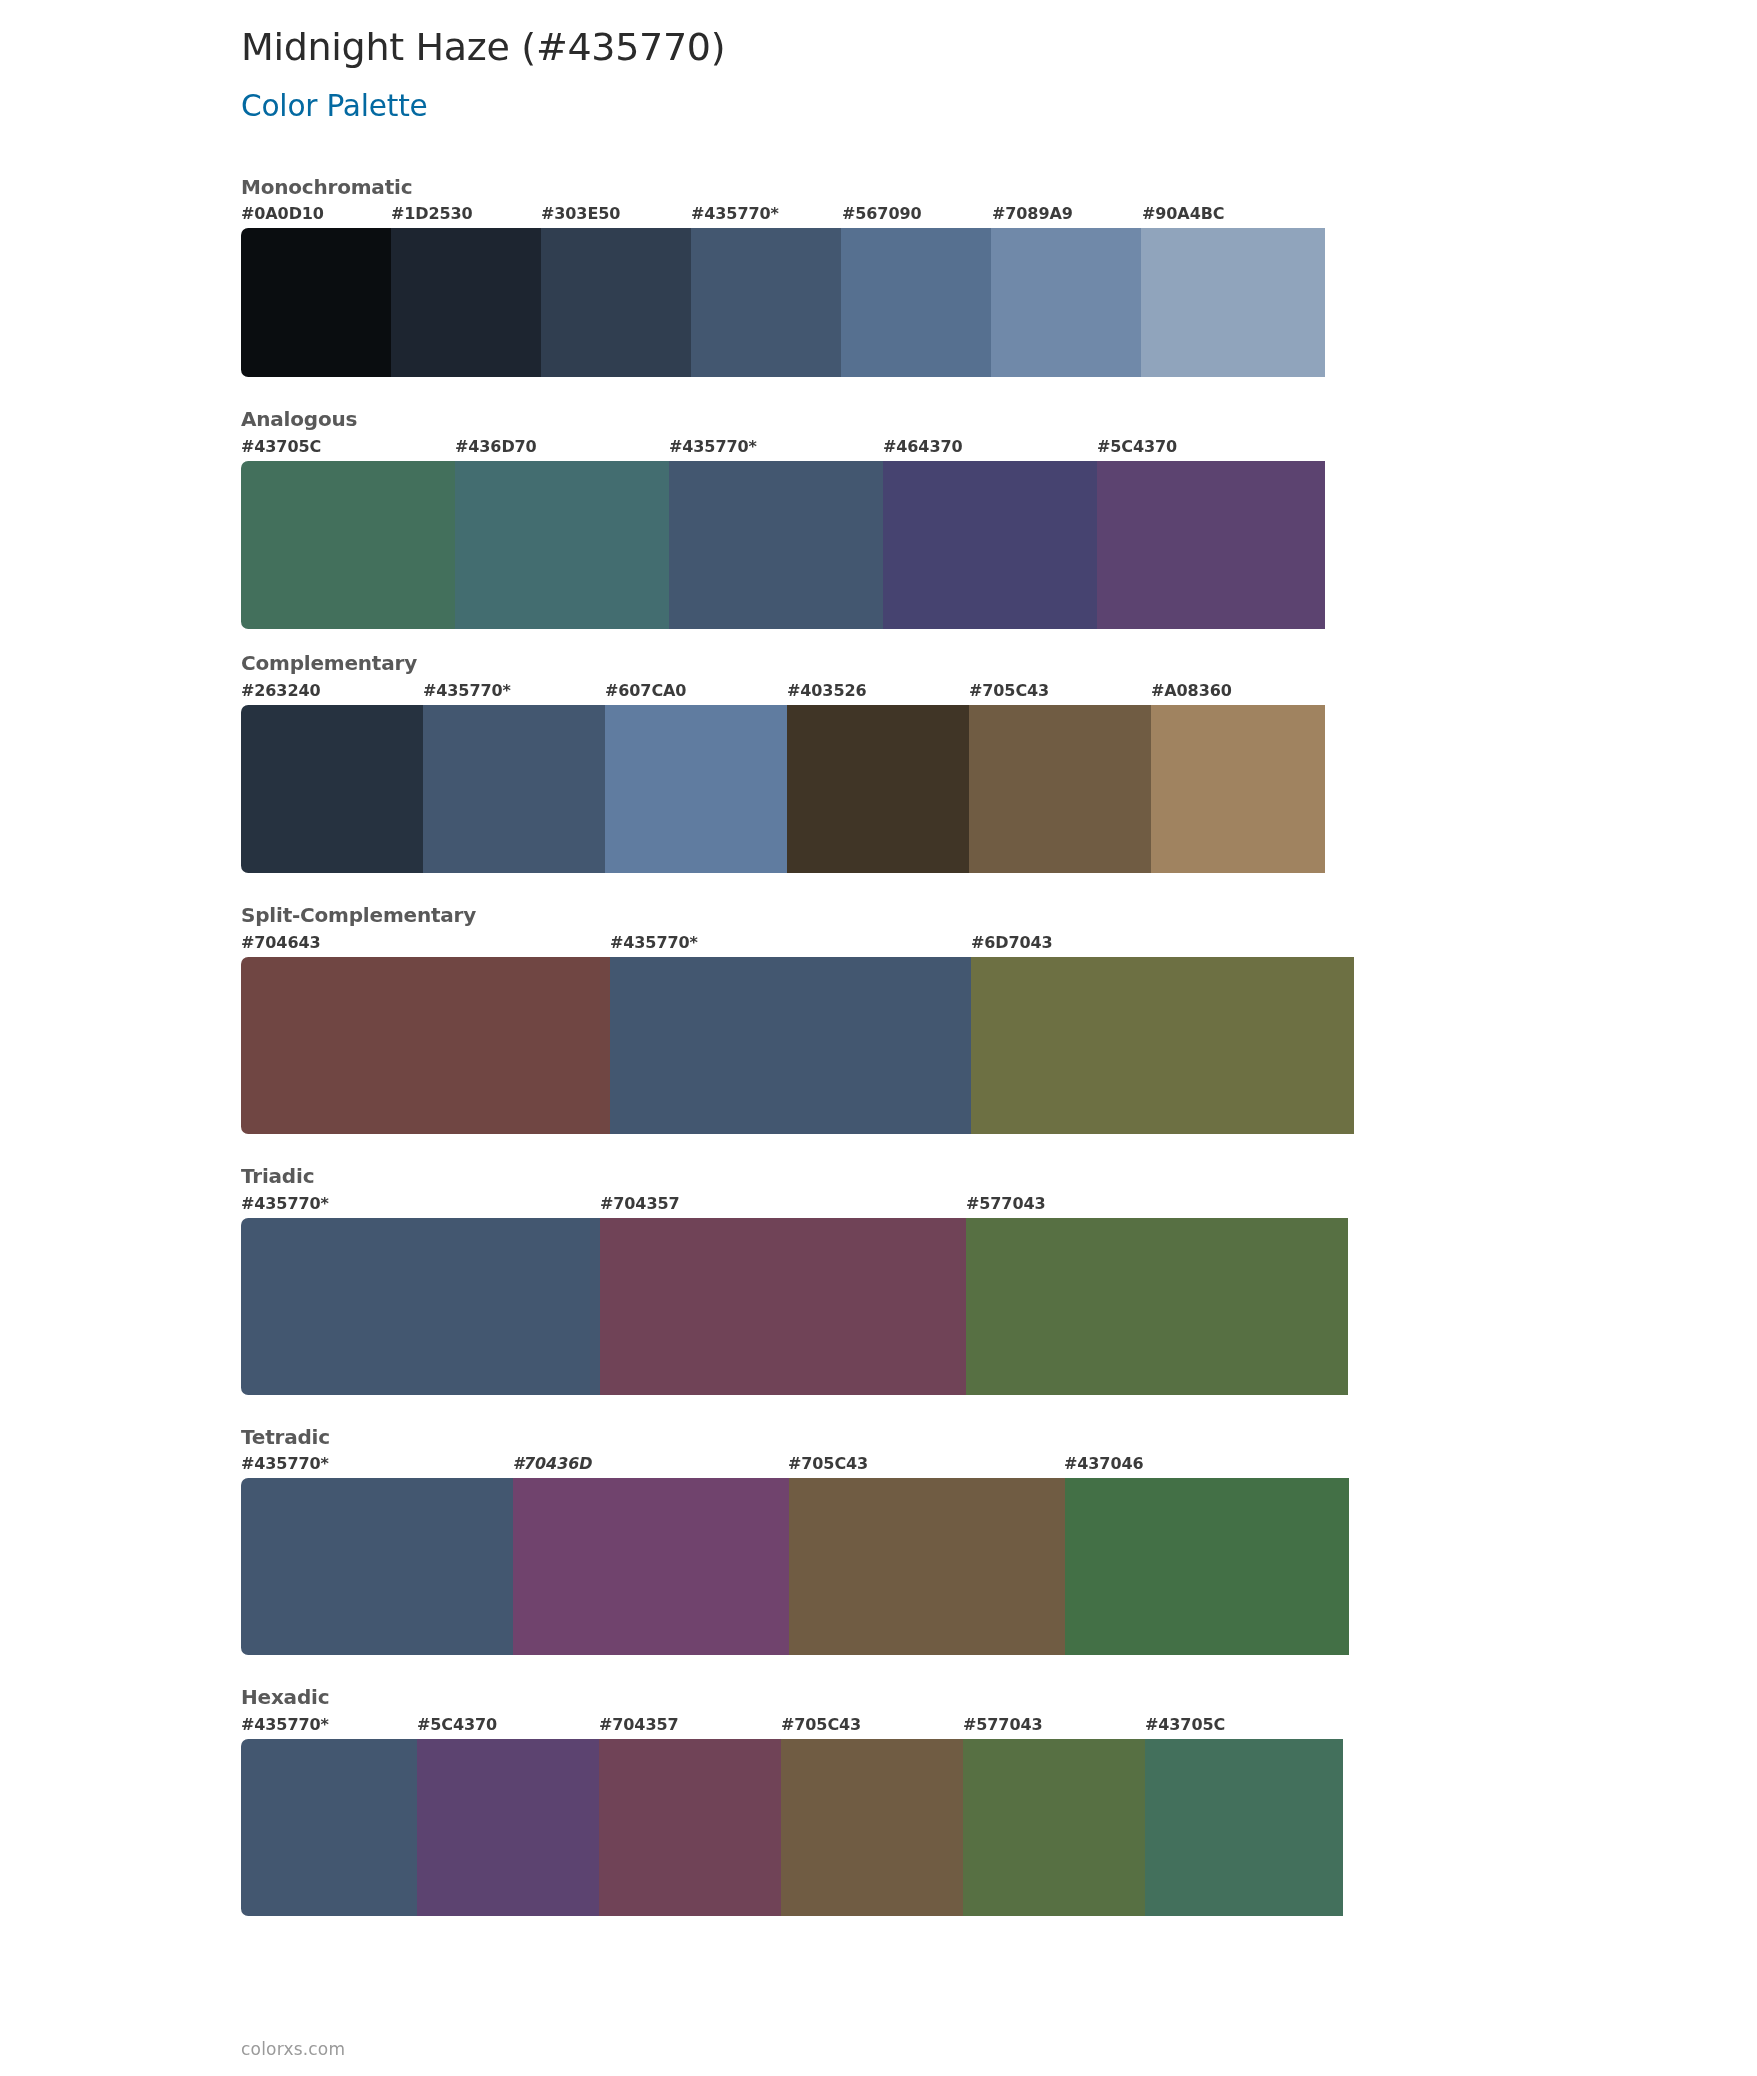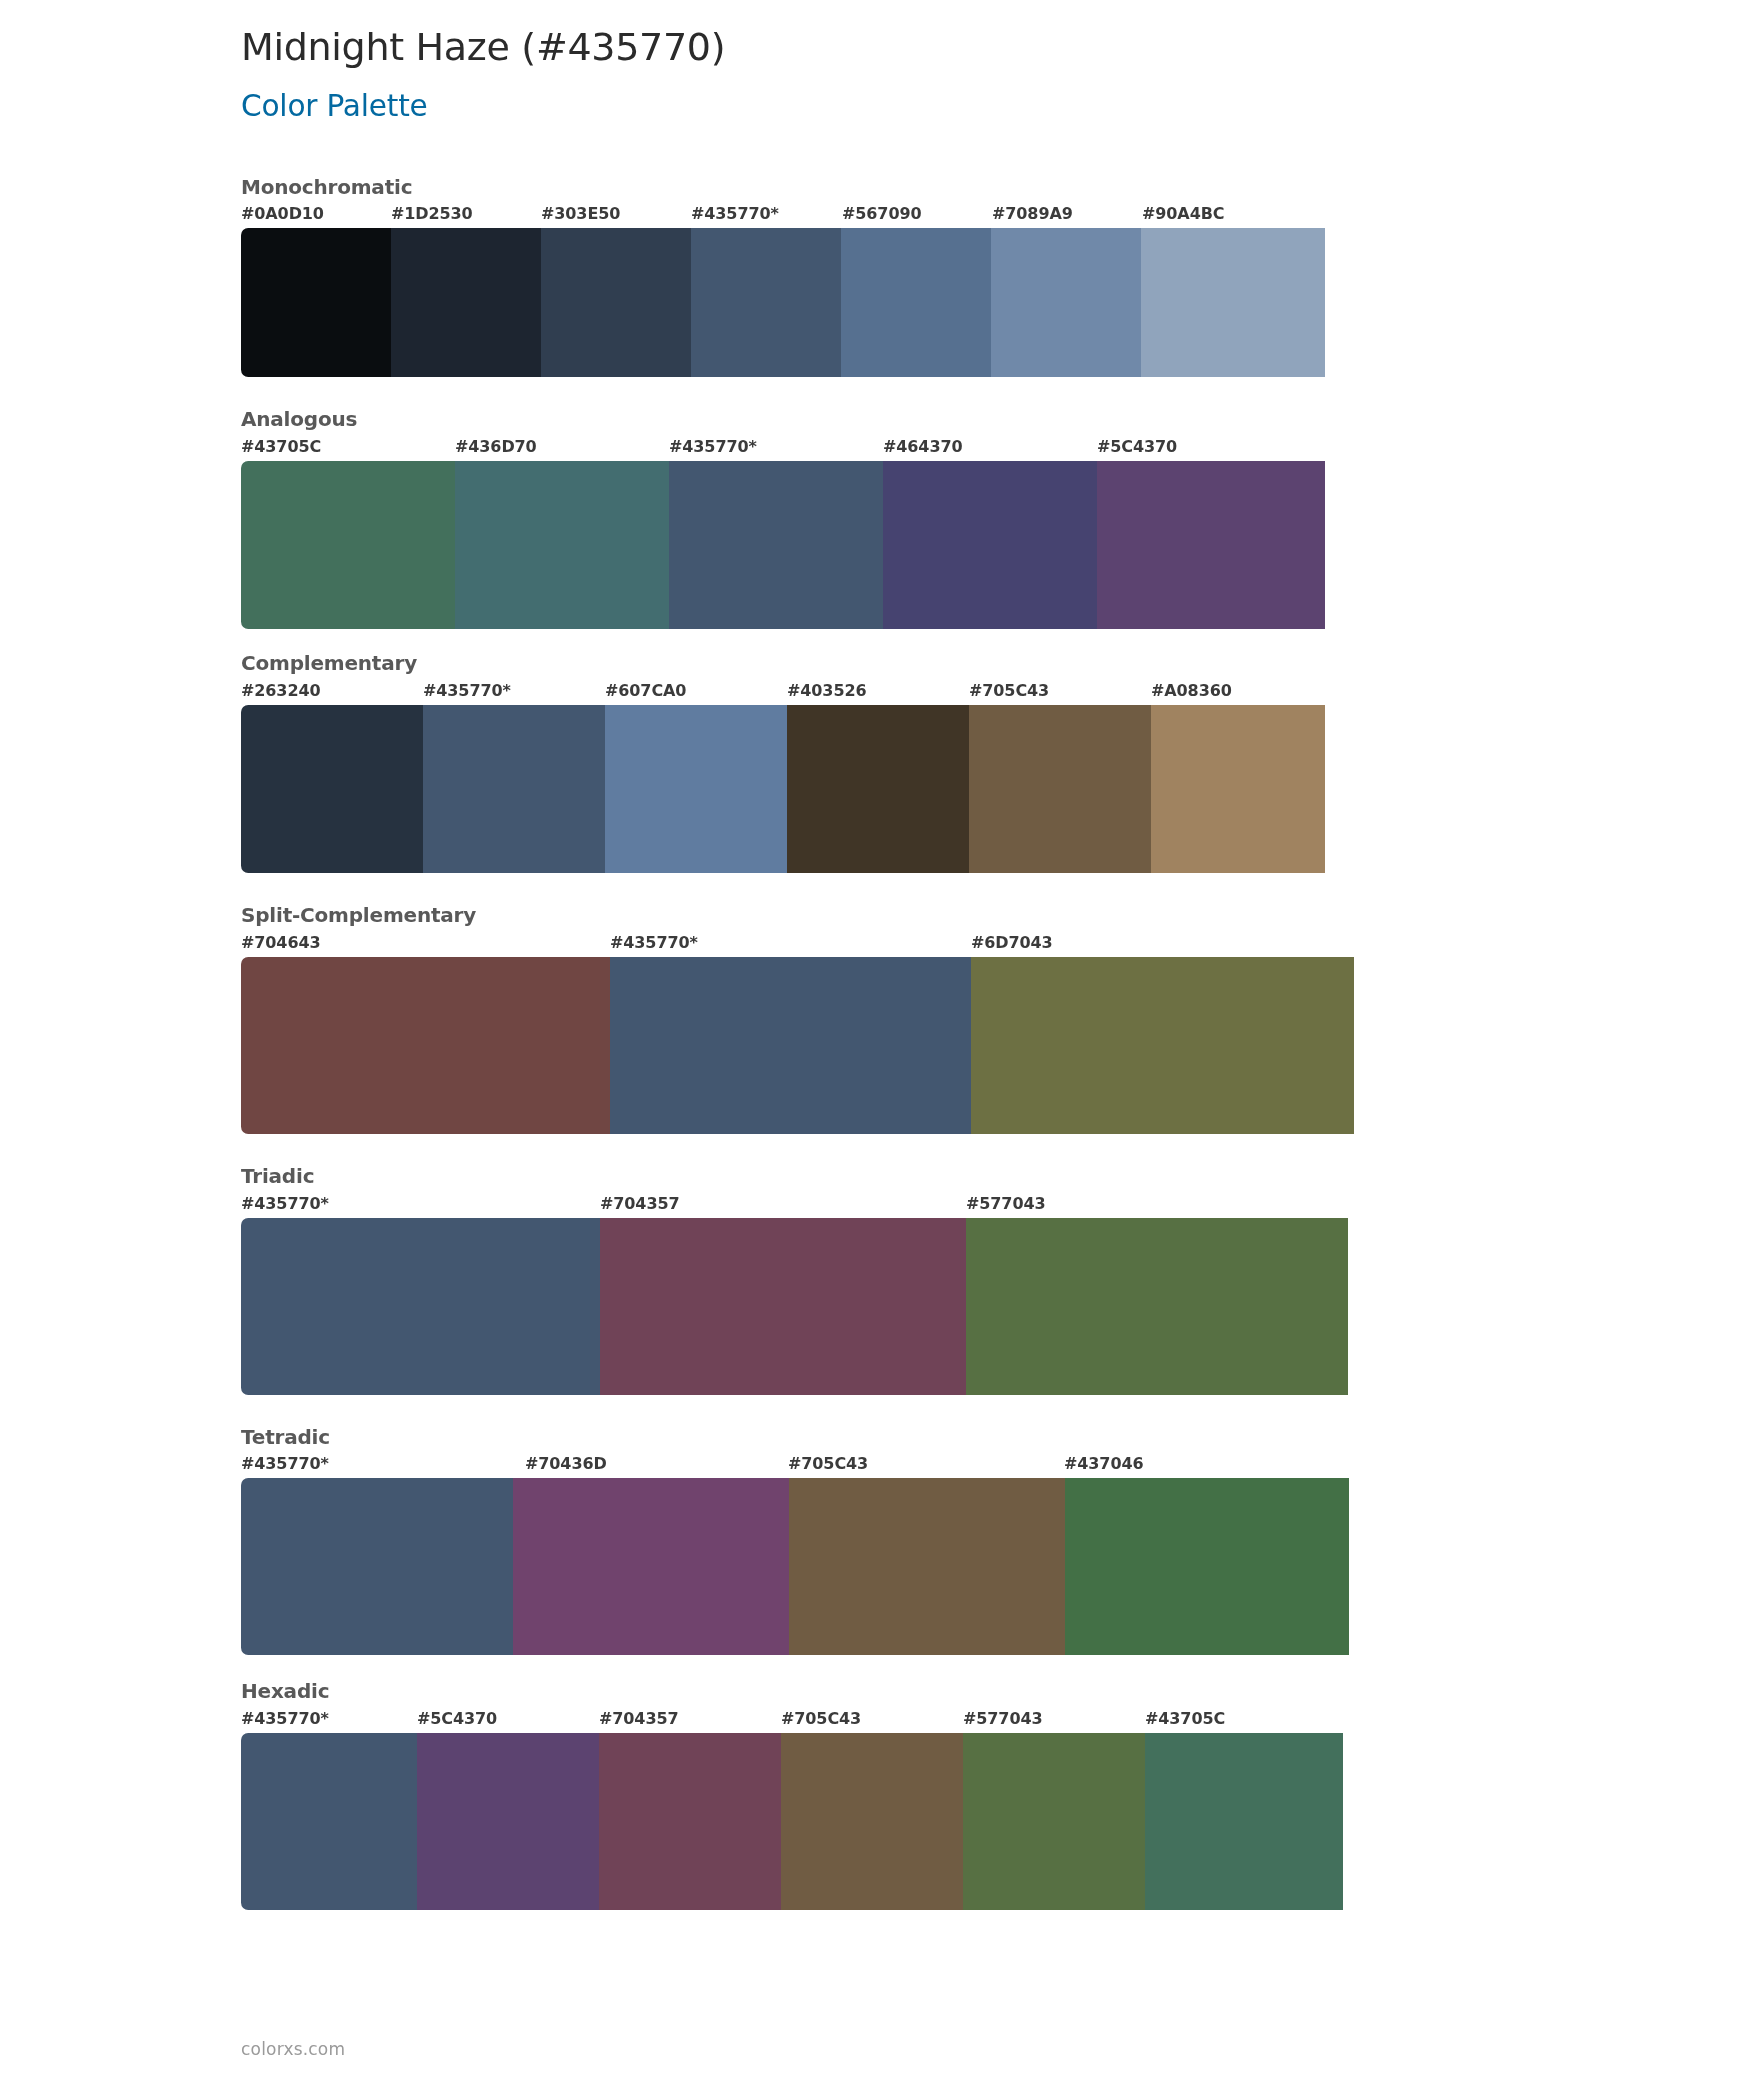--- a/index.html
+++ b/index.html
@@ -173,25 +173,25 @@
           <div class="label" style="left: 0px;">#435770*</div>
           <div class="label" style="left: 359px;">#704357</div>
           <div class="label" style="left: 725px;">#577043</div>
         </div>
         <div class="swatches" style="height: 177px;">
           <div class="swatch" title="#435770*" style="width: 359px; background: rgb(67, 87, 112);"></div>
           <div class="swatch" title="#704357" style="width: 366px; background: rgb(112, 67, 87);"></div>
           <div class="swatch" title="#577043" style="width: 382px; background: rgb(87, 112, 67);"></div>
         </div>
       </div>
-      <div class="section" style="margin-bottom: 24px;">
+      <div class="section" style="margin-bottom: 30px;">
         <div class="section-title">Tetradic</div>
         <div class="labels">
           <div class="label" style="left: 0px;">#435770*</div>
-          <div class="label" style="left: 284px;">#70436D</div>
+          <div class="label" style="left: 272px; font-style: italic;">#70436D</div>
           <div class="label" style="left: 547px;">#705C43</div>
           <div class="label" style="left: 823px;">#437046</div>
         </div>
         <div class="swatches" style="height: 177px;">
           <div class="swatch" title="#435770*" style="width: 272px; background: rgb(67, 87, 112);"></div>
           <div class="swatch" title="#70436D" style="width: 276px; background: rgb(112, 67, 109);"></div>
           <div class="swatch" title="#705C43" style="width: 276px; background: rgb(112, 92, 67);"></div>
           <div class="swatch" title="#437046" style="width: 284px; background: rgb(67, 112, 70);"></div>
         </div>
       </div>

